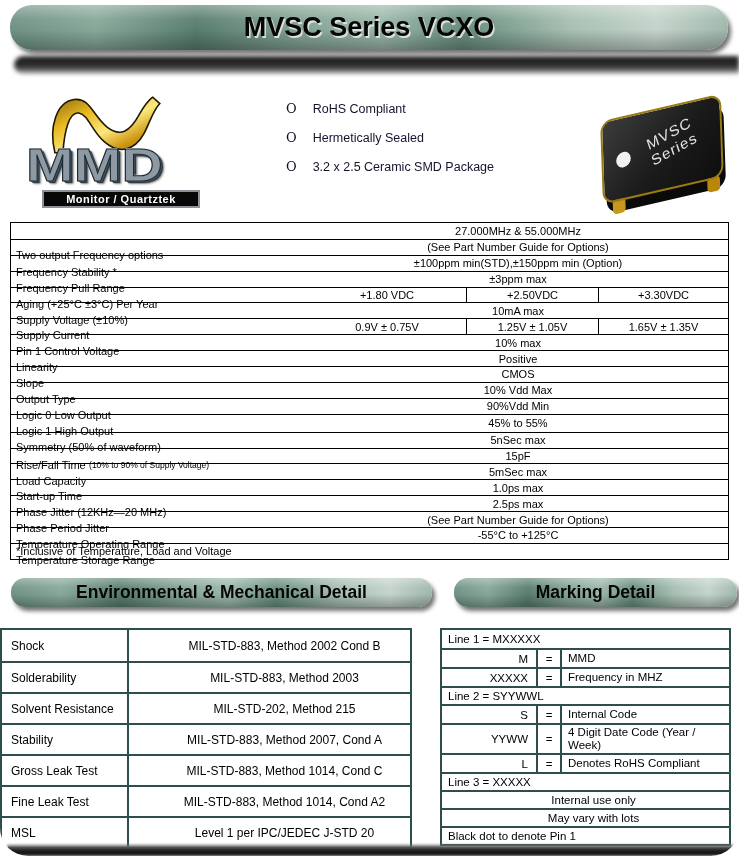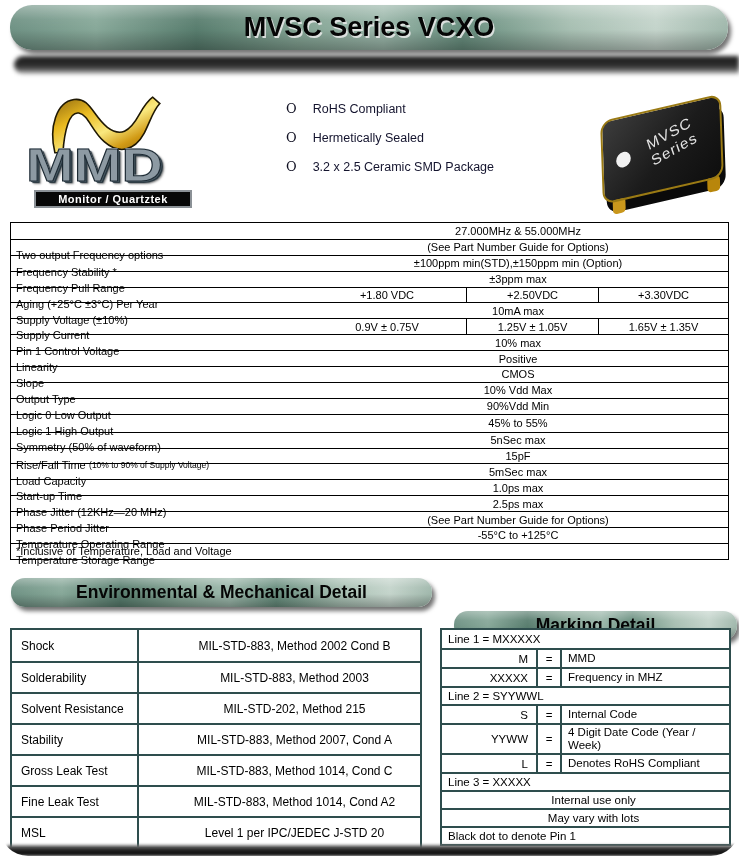--- a/index.html
+++ b/index.html
@@ -40,21 +40,21 @@
   .logo-wave { position: absolute; left: 6px; top: 0; width: 146px; height: 62px; }
   .logo-name {
     position: absolute; left: 0px; top: 48px; width: 158px;
     font-size: 47px; font-weight: bold; line-height: 46px; letter-spacing: 0px;
     transform: scaleX(1.22); transform-origin: left center;
     color: #8d9aa3;
     text-shadow: 0 -1px 0 #d3dade, 1px 1px 0 #4a5a64, 2px 2px 1px #22313a, 3px 3px 2px rgba(0,0,0,0.45);
     -webkit-text-stroke: 1px #1d2a33;
   }
   .logo-tagline {
-    position: absolute; left: 8px; top: 96px; width: 158px; height: 18px;
+    position: absolute; left: 16px; top: 96px; width: 158px; height: 18px;
     background: #070707; border: 2px solid #8b9196;
     color: #ffffff; font-size: 11px; font-weight: bold; letter-spacing: 0.5px;
     display: flex; align-items: center; justify-content: center;
   }
 
   
   .features { position: absolute; left: 286px; top: 100px; list-style: none; }
   .feature { display: flex; align-items: center; column-gap: 16px; margin-bottom: 12px; height: 17px; }
   .feature-marker { font-family: "DejaVu Serif", serif; font-size: 13px; color: #101022; font-weight: normal; }
   .feature-label { font-size: 12.5px; font-weight: normal; color: #14142e; }
@@ -82,24 +82,24 @@
   .spec-note { font-size: 8.5px; margin-left: 1px; }
   .spec-value-cell { flex: 1; display: flex; align-items: center; justify-content: center; text-align: center; }
   .spec-v3a { flex: none; width: 158px; }
   .spec-v3b { flex: none; width: 132px; border-left: 1px solid #000; }
   .spec-v3c { border-left: 1px solid #000; }
   .spec-footnote-cell { width: 100%; display: flex; align-items: center; padding-left: 5px; }
 
   
   .sec-hdr { position: absolute; top: 578px; height: 29px; border-radius: 14px; font-size: 17.5px; }
   .env-hdr  { left: 11px;  width: 421px; }
-  .mark-hdr { left: 454px; width: 283px; margin-top: 33px; }
-
-  
-  .env-table { position: absolute; left: 10px; top: 628px; width: 412px; border: 2px solid #2e4d4d; background: #fff; }
+  .mark-hdr { left: 454px; width: 283px; }
+
+  
+  .env-table { position: absolute; left: 0; top: 628px; width: 412px; border: 2px solid #2e4d4d; background: #fff; }
   .env-row { display: flex; height: 31px; border-top: 2px solid #2e4d4d; font-size: 12px; }
   .env-row:first-child { border-top: none; }
   .env-label-cell { width: 127px; border-right: 2px solid #2e4d4d; display: flex; align-items: center; padding-left: 9px; }
   .env-value-cell { flex: 1; display: flex; align-items: center; justify-content: center; text-align: center; margin-left: 30px; }
 
   
   .marking-table { position: absolute; left: 440px; top: 628px; width: 291px; border: 2px solid #2e4d4d; background: #fff; font-size: 11.5px; }
   .mk-row { display: flex; min-height: 18px; border-top: 2px solid #2e4d4d; align-items: stretch; }
   .mk-row:first-child { border-top: none; }
   .mk-row.kv { min-height: 19px; }

